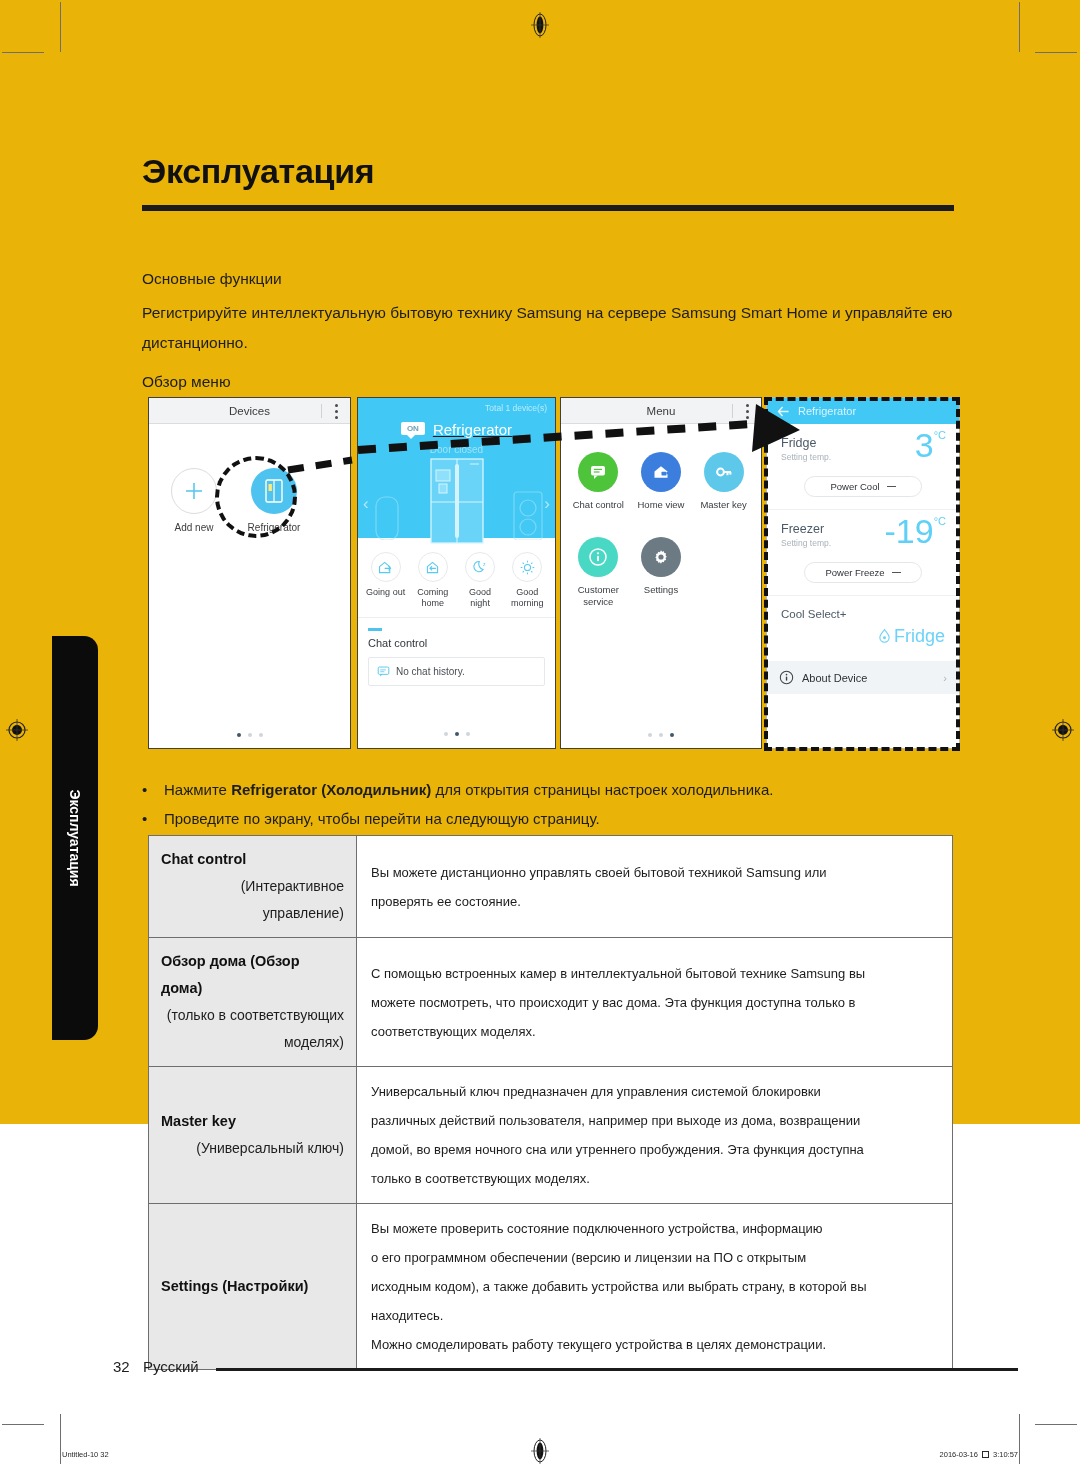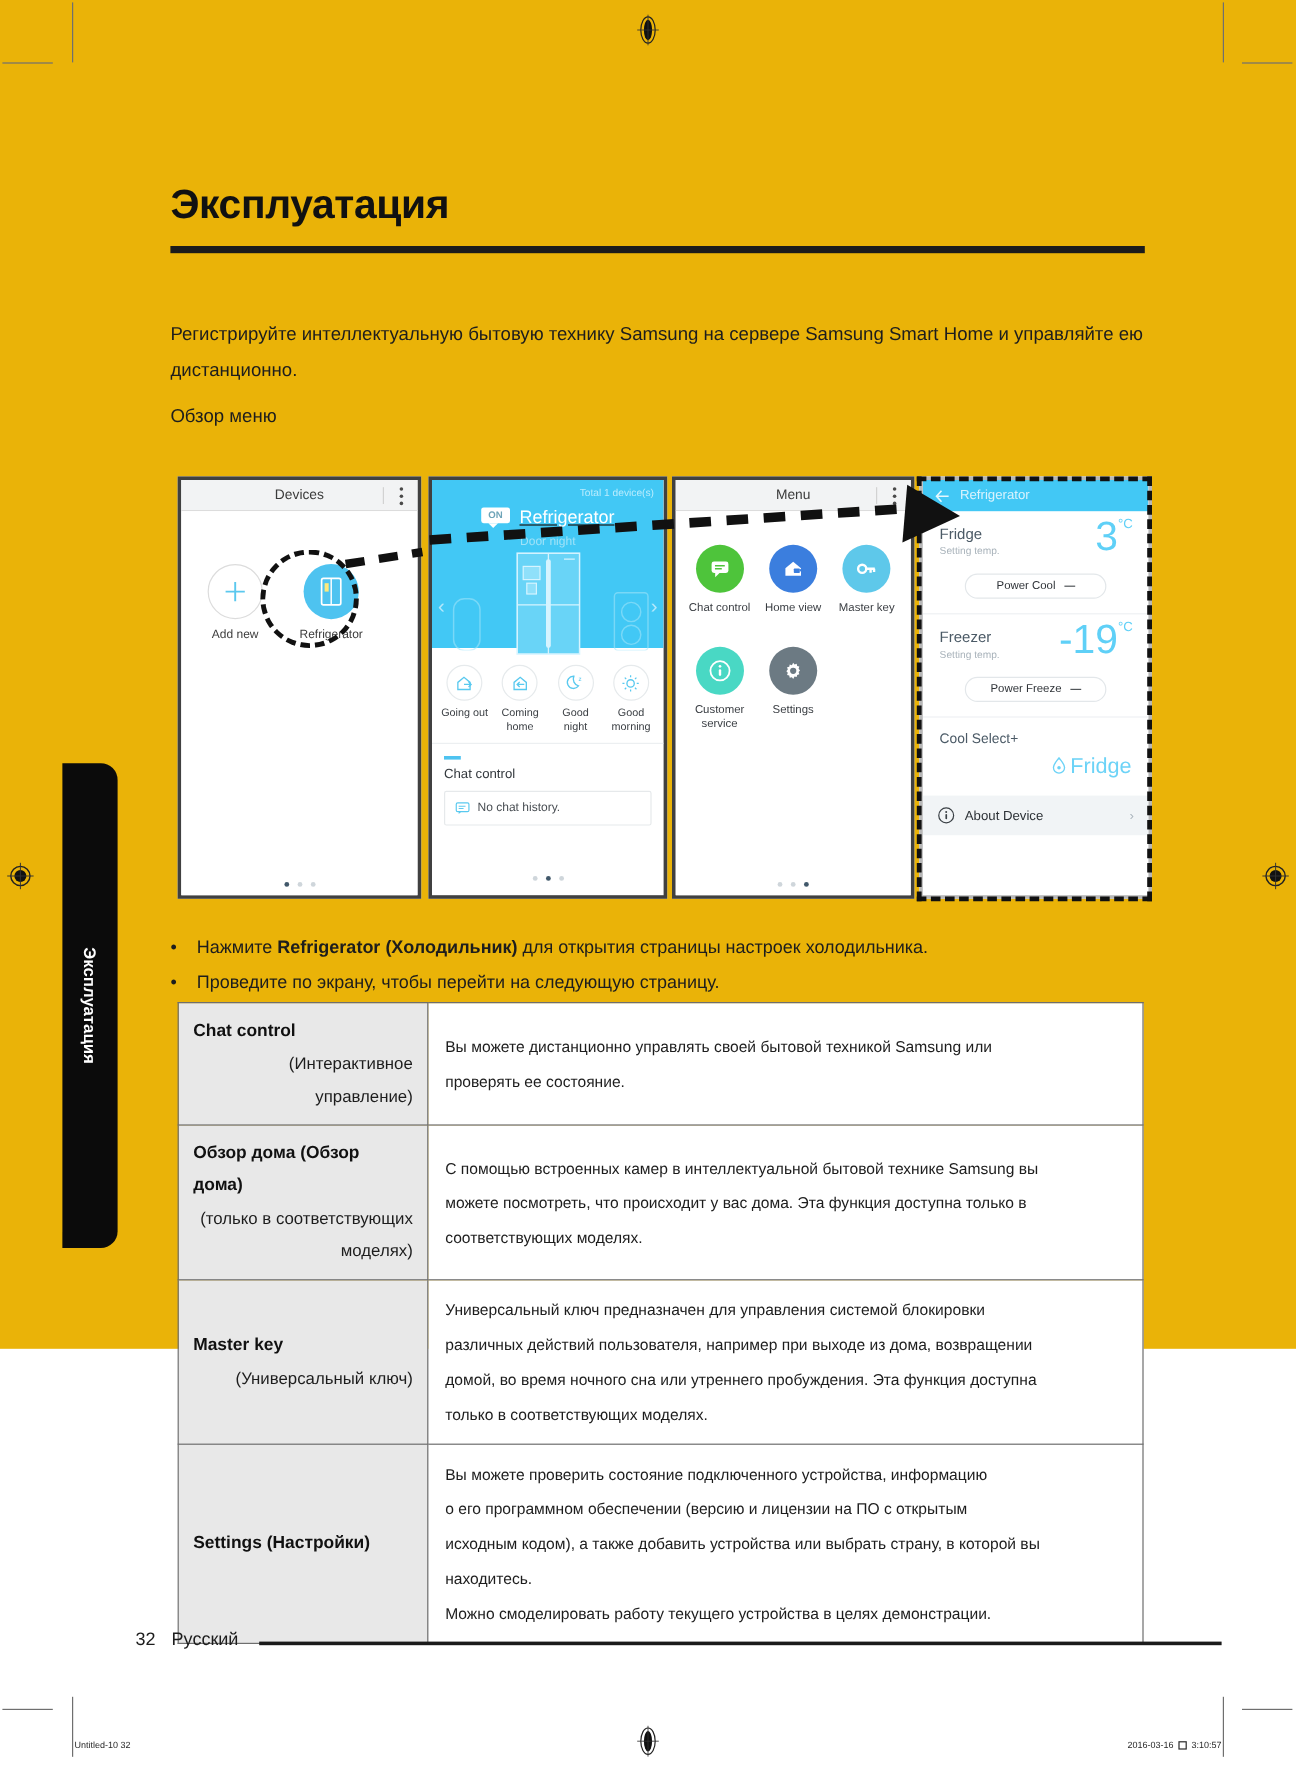--- a/index.html
+++ b/index.html
@@ -46,21 +46,21 @@
   .intro p {
     font-size: 15.5px; line-height: 30px; color: #1d1d1d;
     margin-bottom: 9px;
   }
   .intro p.tight { margin-bottom: 4px; }
 
   
   .shots { position: absolute; left: 148px; top: 397px; width: 812px; height: 355px; }
   .phone {
     position: absolute; top: 0; height: 352px;
-    background: #fff; border: 3px solid #404040; overflow: hidden;
+    background: #fff; border: 1px solid #404040; overflow: hidden;
   }
   .ph1 { left: 0;   width: 203px; }
   .ph2 { left: 209px; width: 199px; }
   .ph3 { left: 412px; width: 202px; }
   .ph4 { left: 618px; width: 194px; border-color: #b7b7b7; }
 
   .ph-bar {
     height: 26px; background: #f2f3f4; border-bottom: 1px solid #dcdcdc;
     display: flex; align-items: center; justify-content: center; position: relative;
   }
@@ -236,20 +236,21 @@
         <circle cx="13" cy="13" r="5" fill="#111"></circle>
         <line x1="13" y1="2" x2="13" y2="24" stroke="#333" stroke-width=".8"></line>
         <line x1="2" y1="13" x2="24" y2="13" stroke="#333" stroke-width=".8"></line>
       </svg>
   </div>
 
   <div class="chapter-title">Эксплуатация</div>
   <div class="title-rule"></div>
 
   <div class="intro">
+    <p class="tight">Основные функции</p>
     <p>Регистрируйте интеллектуальную бытовую технику Samsung на сервере Samsung Smart Home и управляйте ею дистанционно.</p>
     <p>Обзор меню</p>
   </div>
 
   <div class="shots">
 
     <div class="phone ph1">
       <div class="ph-bar">
         <span class="t">Devices</span>
         <span class="kebab-sep"></span>
@@ -289,21 +290,21 @@
         </div>
       </div>
     </div>
 
     <div class="phone ph2">
       <div class="hero">
         <div class="hero-total">Total 1 device(s)</div>
         <div class="hero-head">
           <span class="on-pill">ON</span><span class="hero-name">Refrigerator</span>
         </div>
-        <div class="hero-sub">Door night</div>
+        <div class="hero-sub">Door closed</div>
         <span class="chev l">‹</span>
         <span class="chev r">›</span>
         <div class="side-art-l">
           <svg width="30" height="46" viewBox="0 0 30 46">
               <rect x="4" y="3" width="22" height="43" rx="9" fill="none" stroke="#a6e6fa" stroke-width="1.2"></rect>
             </svg>
         </div>
         <div class="side-art-r">
           <svg width="34" height="50" viewBox="0 0 34 50">
               <rect x="3" y="2" width="28" height="48" rx="3" fill="none" stroke="#a6e6fa" stroke-width="1.2"></rect>

